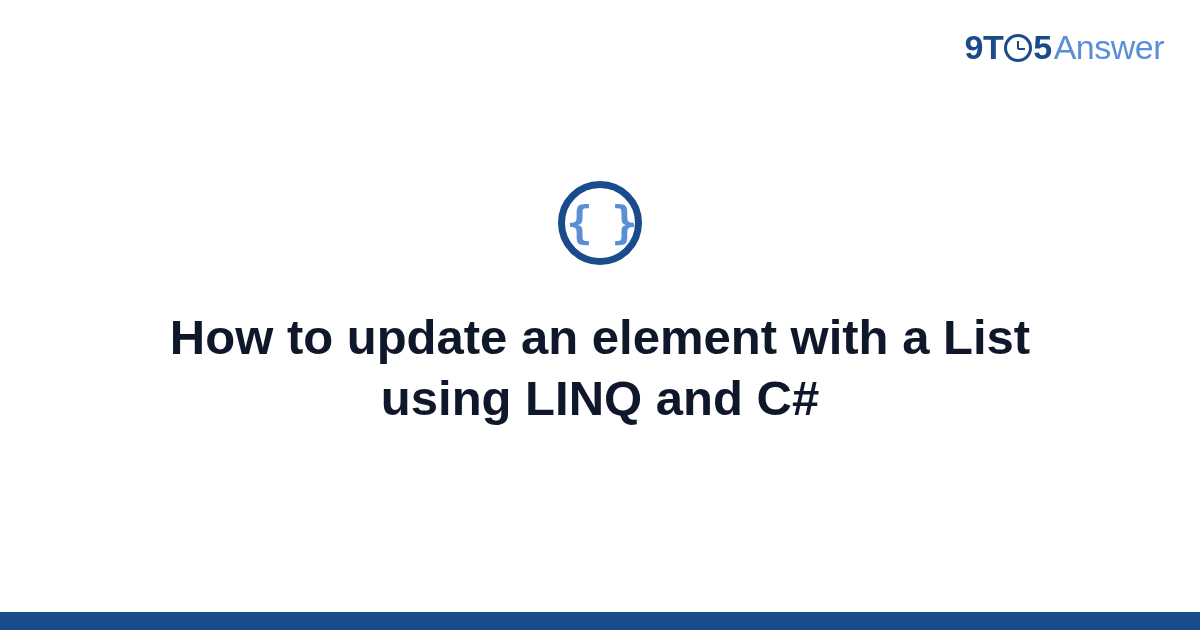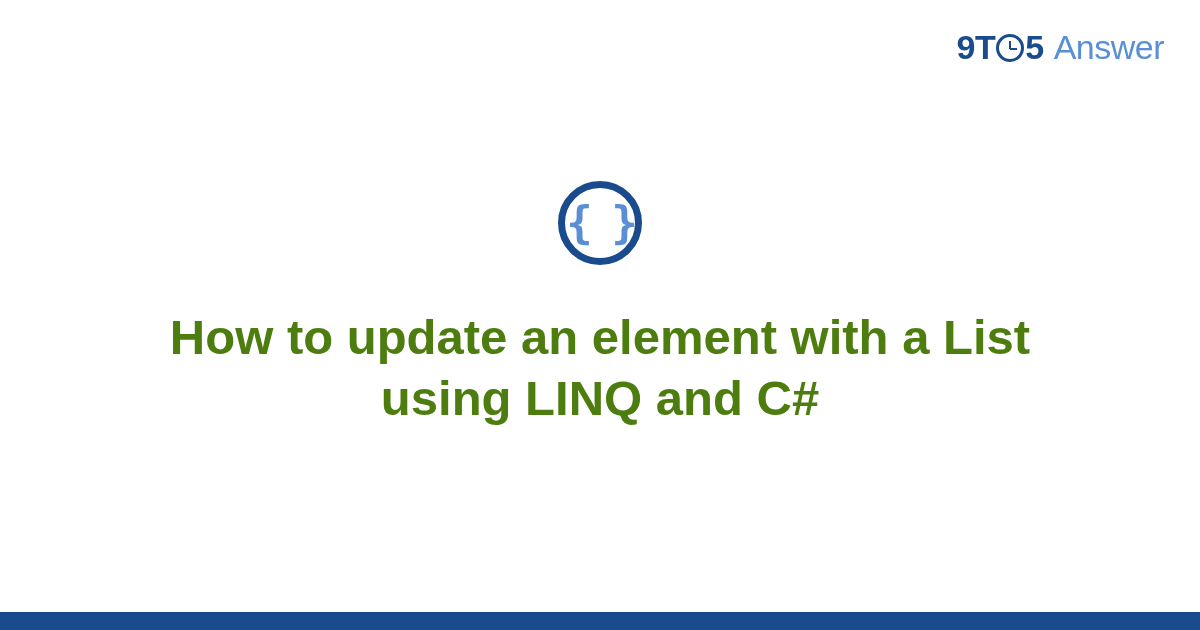--- a/index.html
+++ b/index.html
@@ -15,21 +15,21 @@
       right: 36px;
       font-size: 34px;
       font-weight: 600;
       letter-spacing: -0.5px;
       display: flex;
       align-items: center;
     }
     .logo .nine { color: #1a4b8c; font-weight: 700; }
     .logo .t-letter { color: #1a4b8c; font-weight: 700; }
     .logo .five { color: #1a4b8c; font-weight: 700; }
-    .logo .answer { color: #5a8fd6; font-weight: 500; margin-left: 10px; }
+    .logo .answer { color: #5a8fd6; font-weight: 500; margin-left: 2px; }
     .logo-clock {
       display: inline-flex;
       width: 28px;
       height: 28px;
       border: 3px solid #1a4b8c;
       border-radius: 50%;
       margin: 0 1px;
       position: relative;
       align-items: center;
       justify-content: center;
@@ -77,21 +77,21 @@
       color: #5a8fd6;
       font-size: 44px;
       font-weight: 700;
       font-family: Consolas, Monaco, monospace;
       letter-spacing: -4px;
       line-height: 1;
     }
     .title {
       font-size: 49px;
       font-weight: 700;
-      color: #4d7c0f;
+      color: #0f172a;
       text-align: center;
       line-height: 1.25;
       max-width: 980px;
     }
     .footer-bar {
       position: absolute;
       bottom: 0;
       left: 0;
       right: 0;
       height: 18px;

